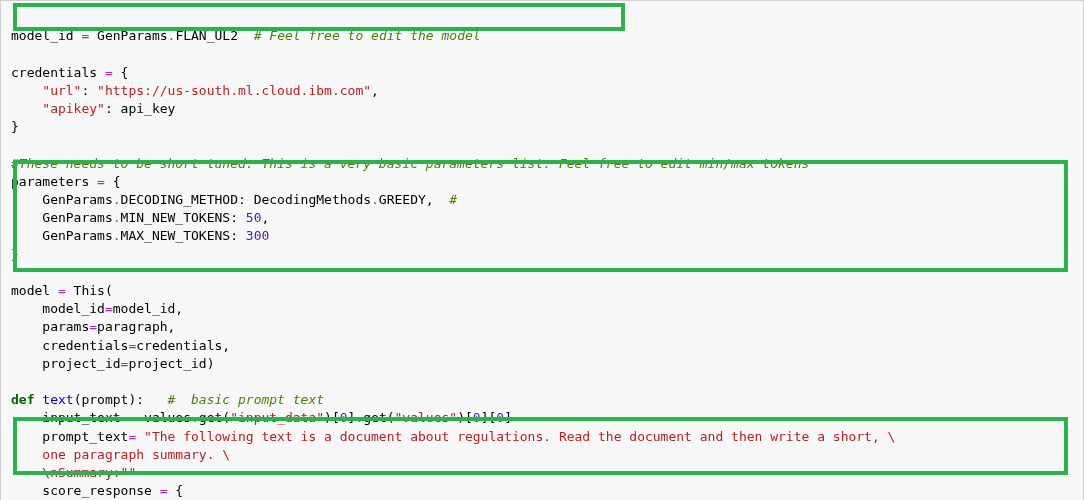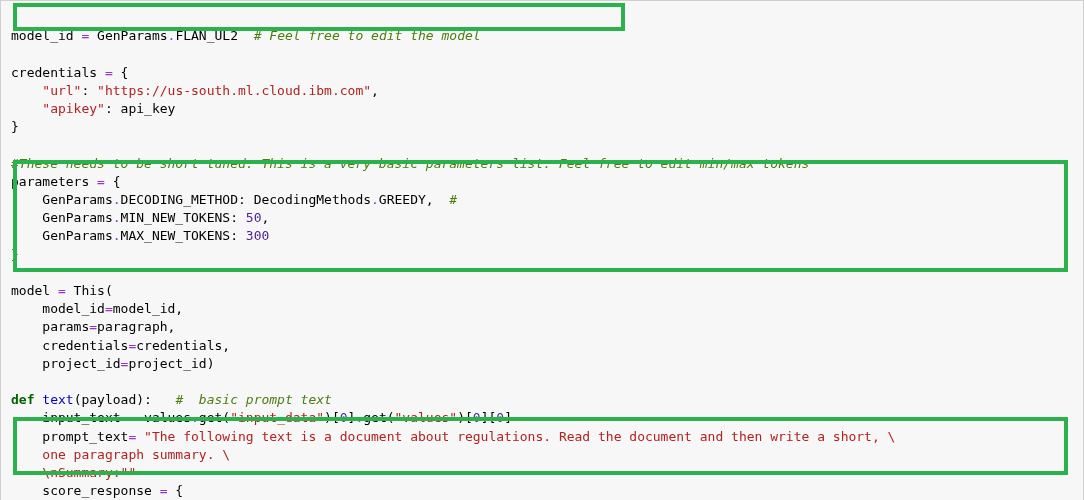--- a/index.html
+++ b/index.html
@@ -54,21 +54,21 @@
 <span><span>    GenParams</span><span class="op">.</span><span>MIN_NEW_TOKENS: </span><span class="num">50</span><span>,</span></span>
 <span><span>    GenParams</span><span class="op">.</span><span>MAX_NEW_TOKENS: </span><span class="num">300</span></span>
 <span>}</span>
 <span></span>
 <span><span>model </span><span class="op">=</span><span> This(</span></span>
 <span><span>    model_id</span><span class="op">=</span><span>model_id,</span></span>
 <span><span>    params</span><span class="op">=</span><span>paragraph,</span></span>
 <span><span>    credentials</span><span class="op">=</span><span>credentials,</span></span>
 <span><span>    project_id</span><span class="op">=</span><span>project_id)</span></span>
 <span></span>
-<span><span class="kw">def</span><span> </span><span class="fn">text</span><span>(payload):   </span><span class="cmt">#  basic prompt text</span></span>
+<span><span class="kw">def</span><span> </span><span class="fn">text</span><span>(prompt):   </span><span class="cmt">#  basic prompt text</span></span>
 <span><span>    input_text </span><span class="op">=</span><span> values</span><span class="op">.</span><span>get(</span><span class="str">"input_data"</span><span>)[</span><span class="num">0</span><span>]</span><span class="op">.</span><span>get(</span><span class="str">"values"</span><span>)[</span><span class="num">0</span><span>][</span><span class="num">0</span><span>]</span></span>
 <span><span>    prompt_text</span><span class="op">=</span><span> </span><span class="str">"The following text is a document about regulations. Read the document and then write a short, \</span></span>
 <span><span>    </span><span class="str">one paragraph summary. \</span></span>
 <span><span>    </span><span class="str clsname">\n</span><span class="str">Summary:""</span></span>
 <span><span>    score_response </span><span class="op">=</span><span> {</span></span>
 <div class="hlbox box1"></div>
 <div class="hlbox box2"></div>
 <div class="hlbox box3"></div>
 </div>
 

